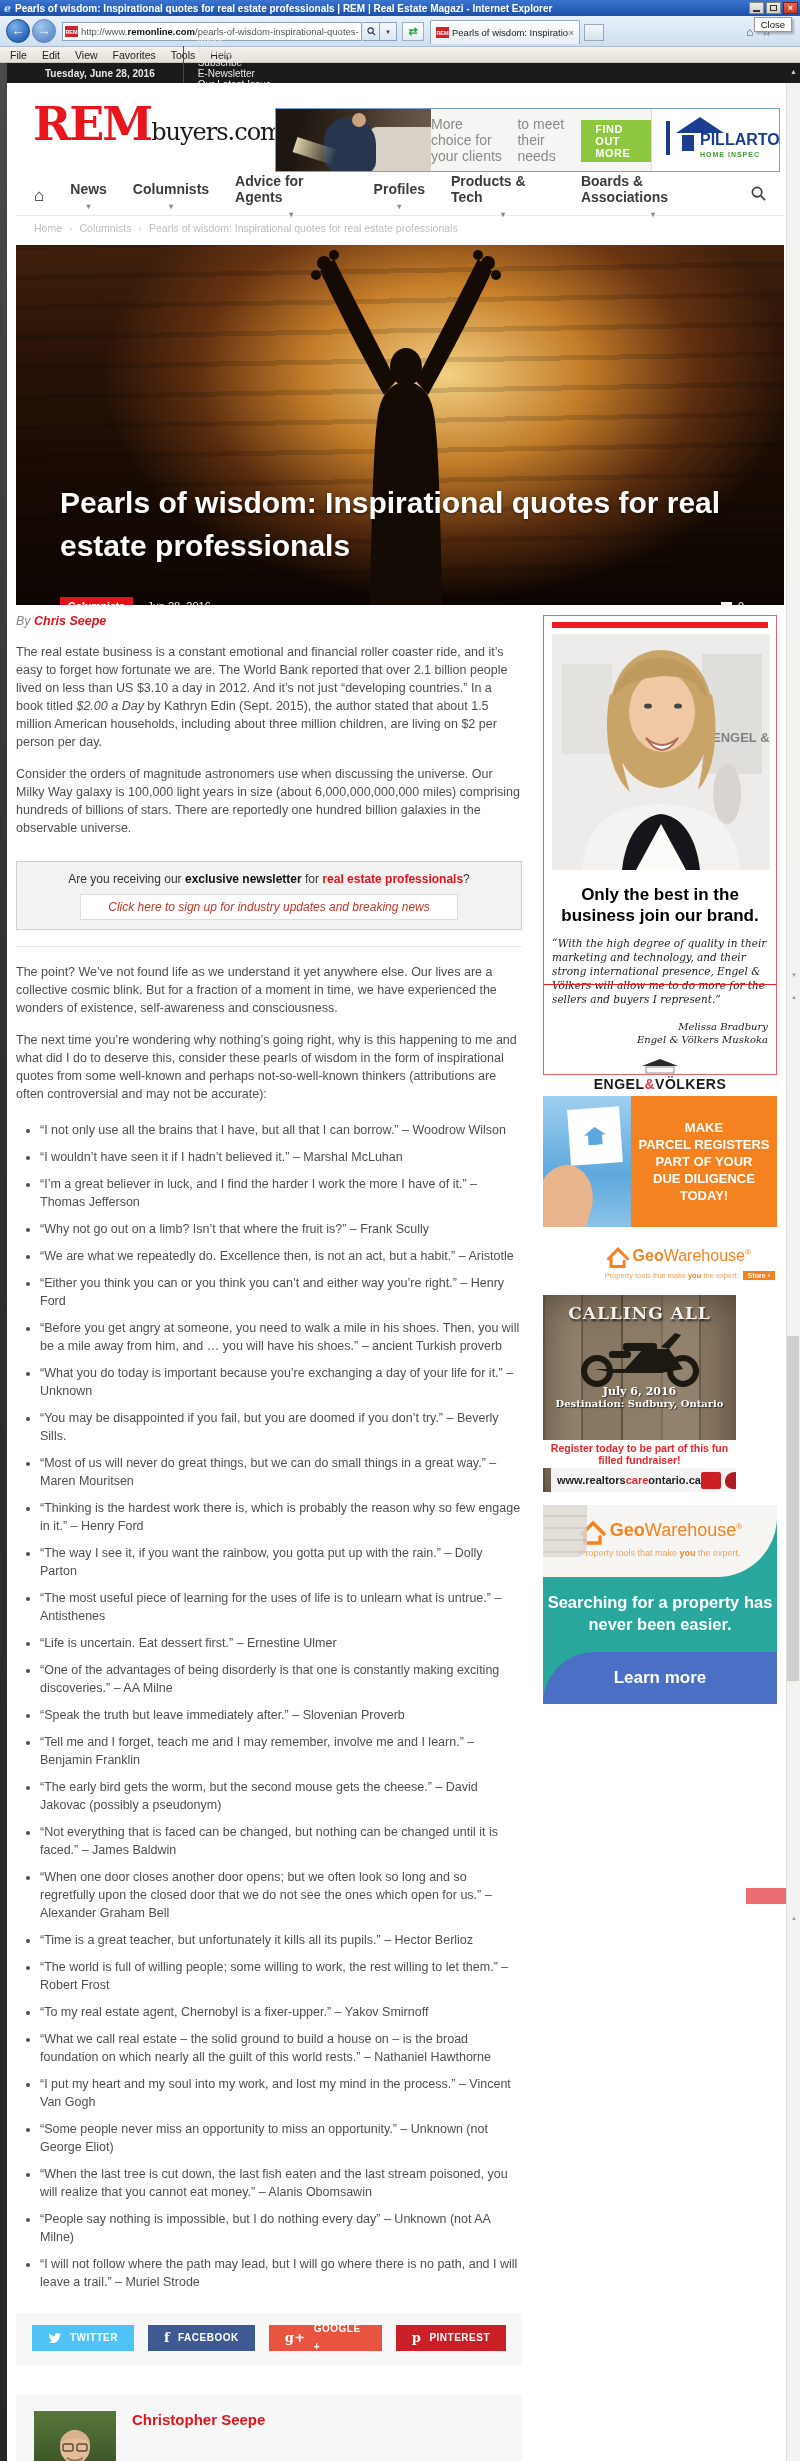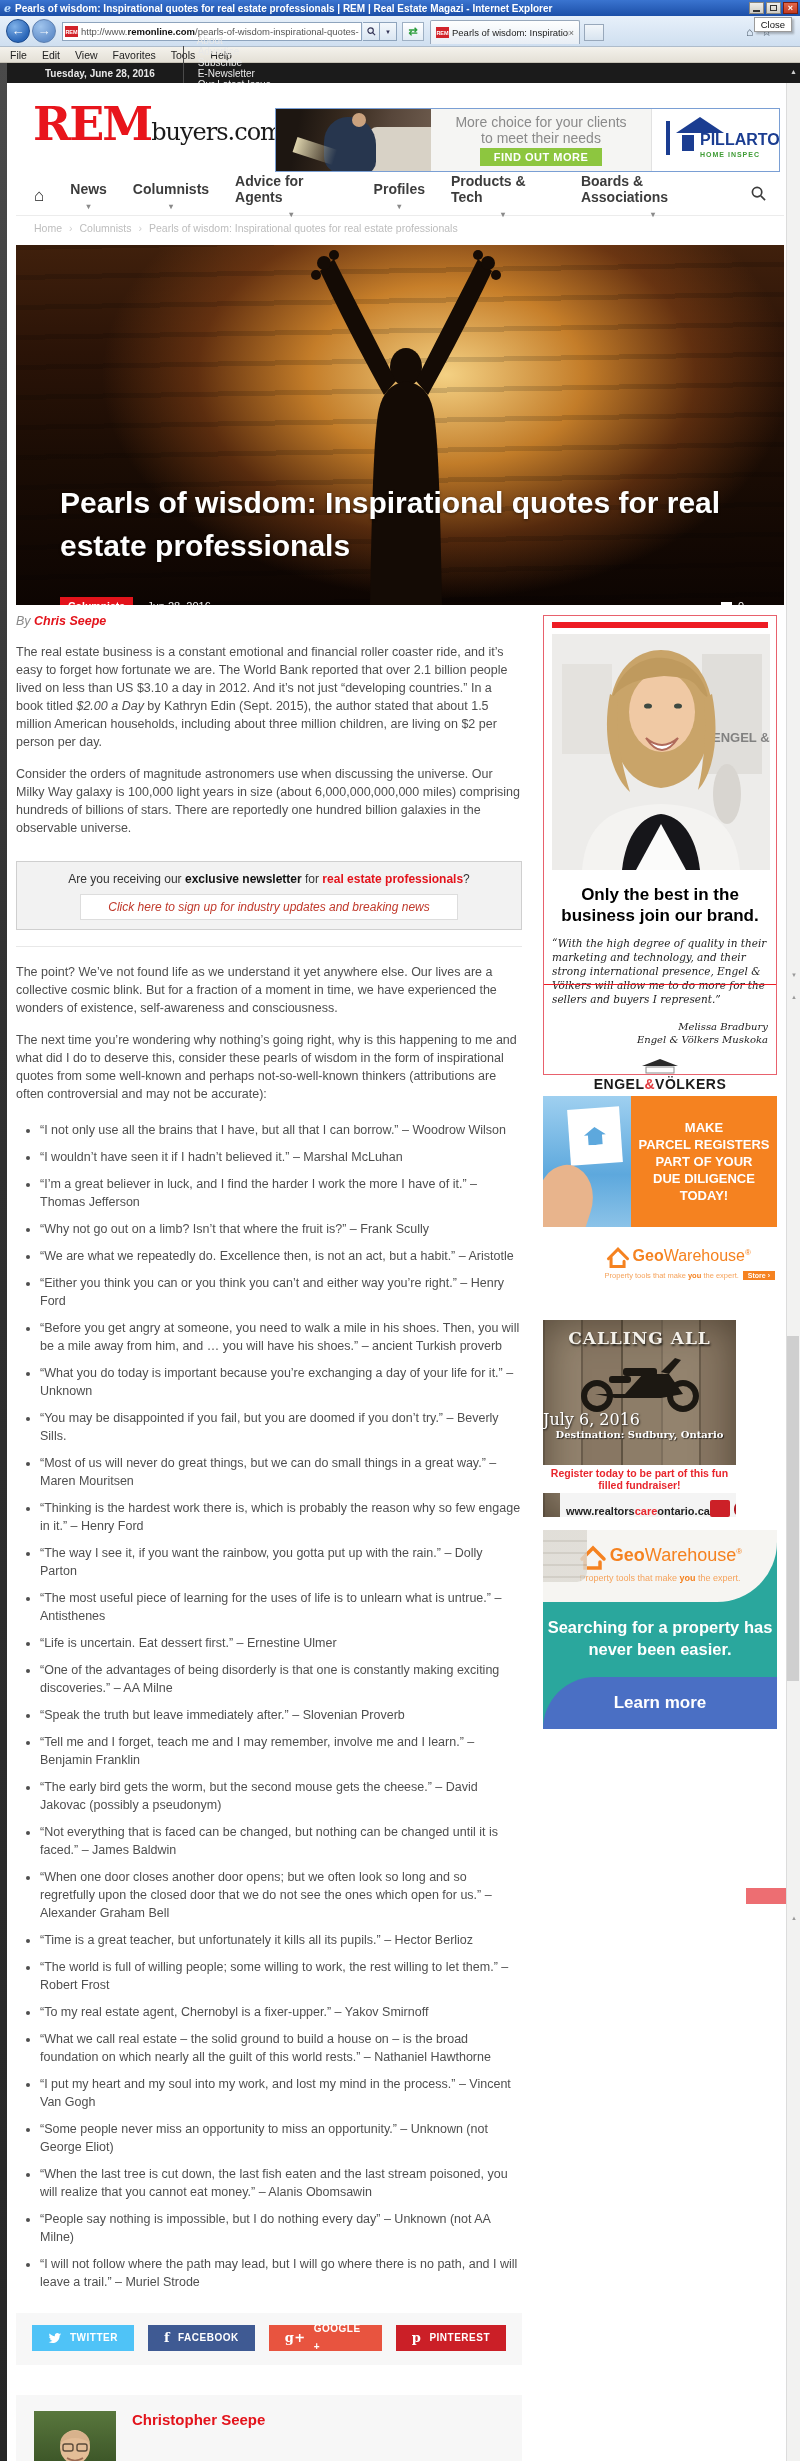--- a/index.html
+++ b/index.html
@@ -67,21 +67,21 @@
   .masthead { position:absolute; left:16px; top:83px; width:768px; height:93px; background:#fff; }
   .logo { position:absolute; left:17px; top:18px; }
   .logo .rem { font-family:"DejaVu Serif", serif; font-weight:bold; font-size:46px; color:#e8151c; letter-spacing:-2px; line-height:46px; }
   .logo .rest { font-family:"DejaVu Serif", serif; font-size:24px; color:#1a1a1a; letter-spacing:-1px; }
   .banner-ad { position:absolute; left:259px; top:25px; width:505px; height:64px; border:1px solid #7a9fd4; display:flex; overflow:hidden; background:#f5f5f3; }
   .ba-photo { position:relative; width:155px; height:100%; background:linear-gradient(100deg,#1d1611 15%,#3a2c20 45%,#57463a 70%,#6e5c4e); flex:0 0 auto; overflow:hidden; }
   .ba-sofa { position:absolute; right:-8px; top:18px; width:70px; height:46px; background:#d8d2c6; border-radius:8px 8px 0 0; }
   .ba-man { position:absolute; left:48px; top:8px; width:52px; height:56px; background:#27364e; border-radius:45% 50% 20% 30%; }
   .ba-head { position:absolute; left:76px; top:4px; width:14px; height:14px; background:#caa27e; border-radius:50%; }
   .ba-beam { position:absolute; left:18px; top:34px; width:42px; height:16px; background:linear-gradient(90deg,rgba(255,244,200,.85),rgba(255,244,200,0)); transform:rotate(18deg); }
-  .ba-mid { flex:1; display:flex; flex-direction:column; align-items:center; justify-content:center; gap:0; }
+  .ba-mid { flex:1; display:flex; flex-direction:row; align-items:center; justify-content:center; gap:11px; }
   .ba-line { font-size:14px; color:#8a8a8a; line-height:16px; }
   .ba-cta { margin-top:2px; background:#8dc63f; color:#fff; font-size:11px; font-weight:bold; padding:3px 14px; letter-spacing:.5px; }
   .ba-brand { position:relative; width:128px; height:100%; background:#fff; border-left:1px solid #e2e2e2; flex:0 0 auto; overflow:hidden; }
   .ba-roof { position:absolute; left:24px; top:8px; width:0; height:0; border-left:24px solid transparent; border-right:24px solid transparent; border-bottom:16px solid #1b3d91; }
   .ba-roof:after { content:""; position:absolute; left:-16px; top:5px; width:32px; height:11px; border-bottom:16px solid #fff; border-left:16px solid transparent; border-right:16px solid transparent; }
   .ba-post { position:absolute; left:14px; top:12px; width:4px; height:34px; background:#1b3d91; }
   .ba-door { position:absolute; left:30px; top:26px; width:12px; height:16px; background:#1b3d91; }
   .ba-brand .nm { position:absolute; left:48px; top:22px; font-size:16px; font-weight:bold; color:#1b3d91; letter-spacing:0; white-space:nowrap; }
   .ba-brand .nm2 { position:absolute; left:48px; top:42px; font-size:7px; font-weight:bold; color:#3f9c35; letter-spacing:1px; white-space:nowrap; }
 
@@ -160,31 +160,31 @@
 
   .geo-strip { width:234px; margin-top:13px; height:50px; position:relative; }
   .geo-lockup { position:absolute; right:2px; top:4px; text-align:left; }
   .geo-name { color:#f58220; font-size:16px; }
   .geo-name b { font-weight:bold; }
   .geo-reg { font-size:8px; vertical-align:super; }
   .geo-tag { font-size:7.5px; color:#f5a35c; margin-top:1px; }
   .geo-tag b { color:#f58220; }
   .geo-store { display:inline-block; background:#f58220; color:#fff; font-size:7px; font-weight:bold; padding:1px 5px; margin-left:4px; }
 
-  .moto-ad { position:relative; width:193px; height:197px; margin-top:30px; overflow:hidden;
+  .moto-ad { position:relative; width:193px; height:197px; margin-top:5px; overflow:hidden;
     background:repeating-linear-gradient(90deg,#7d6f5d 0 2px,#93836e 2px 38px,#6b5d4c 38px 40px,#887763 40px 78px,#5f5342 78px 80px,#8d7d68 80px 118px);
     box-shadow:inset 0 0 40px rgba(30,20,10,.55); }
   .moto-t { text-align:center; color:#f4f1ea; font-family:"DejaVu Serif",serif; font-weight:bold; letter-spacing:1px; text-shadow:1px 2px 2px rgba(0,0,0,.7); }
   .moto-t1 { font-size:17px; margin-top:8px; }
   .moto-t2 { font-size:17px; }
   .moto-bike { display:block; margin:2px auto 0; }
-  .moto-date { text-align:left; color:#fff; font-family:"DejaVu Serif",serif; font-weight:normal; font-size:16px; text-shadow:1px 1px 2px rgba(0,0,0,.7); margin-top:-2px; }
+  .moto-date { text-align:center; color:#fff; font-family:"DejaVu Serif",serif; font-weight:bold; font-size:11px; text-shadow:1px 1px 2px rgba(0,0,0,.7); margin-top:-2px; }
   .moto-dest { text-align:center; color:#fff; font-family:"DejaVu Serif",serif; font-weight:bold; font-size:10px; text-shadow:1px 1px 1px rgba(0,0,0,.7); }
   .moto-reg { position:absolute; left:0; right:0; bottom:24px; background:#fff; color:#e8262d; font-size:10.5px; font-weight:bold; text-align:center; padding:2px 0; }
-  .moto-url { position:absolute; left:17px; right:0; bottom:0; background:#f4f4f4; height:24px; display:flex; align-items:flex-end; padding:0 6px; font-size:11px; font-weight:bold; color:#222; }
+  .moto-url { position:absolute; left:8px; right:0; bottom:0; background:#f4f4f4; height:24px; display:flex; align-items:center; padding:0 6px; font-size:11px; font-weight:bold; color:#222; }
   .moto-url .care { color:#e8262d; }
   .moto-logos { margin-left:auto; display:flex; gap:4px; }
   .moto-logo { width:20px; height:17px; background:#cc2027; border-radius:2px; }
   .moto-logo.wing { background:#b01b22; border-radius:50% 50% 40% 40%; }
 
   .geo2-ad { position:relative; width:234px; height:199px; margin-top:13px; overflow:hidden; background:#2aa79d; }
   .geo2-top { position:relative; height:72px; background:#f6f5f2; border-radius:0 0 60px 0; padding-top:12px; }
   .geo2-top .geo-lockup { position:static; display:block; text-align:center; }
   .geo2-top .geo-name { font-size:18px; }
   .geo2-top .geo-tag { font-size:9px; }

